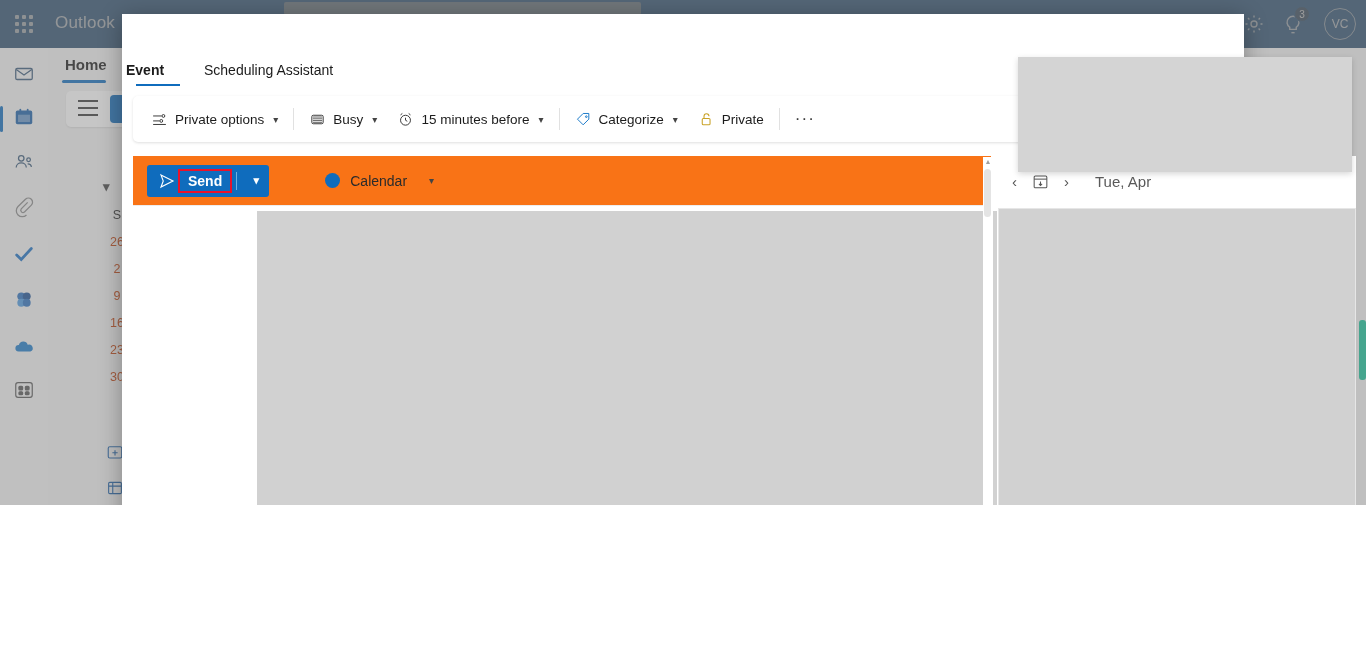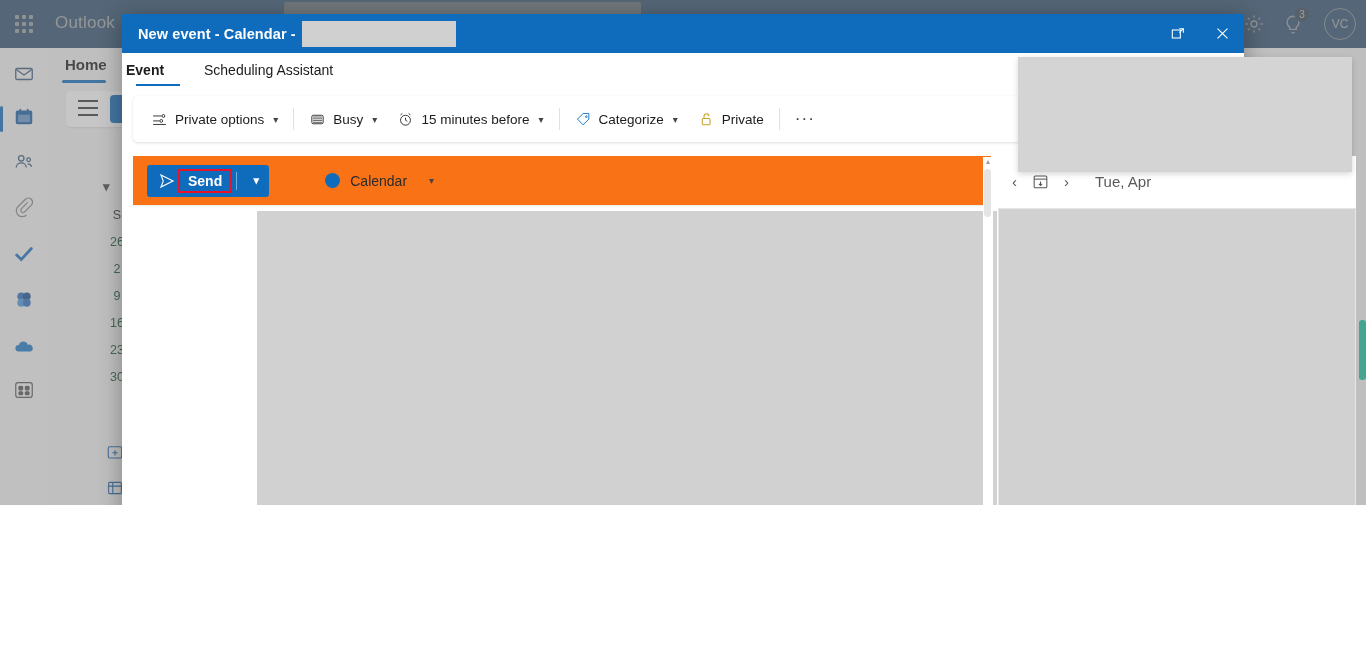--- a/index.html
+++ b/index.html
@@ -65,21 +65,21 @@
     border-radius:5px; box-shadow:0 1px 2px rgba(0,0,0,.1);
   }
   .hamburger { position:absolute; left:30px; top:52px; width:20px; height:18px; }
   .hamburger i{display:block;height:2px;background:#3a3a3a;margin-bottom:5px;}
   .cal-btn { position:absolute; left:62px; top:47px; width:44px; height:28px; background:#0f6cbd; border-radius:4px; }
 
   .minical { position:absolute; left:55px; top:130px; width:160px; color:#2b2b2b; }
   .mc-head { display:flex; align-items:center; gap:14px; font-size:14px; font-weight:700; }
   .mc-chev { color:#444; font-size:13px; }
   .mc-row { display:flex; margin-top:12px; }
-  .mc-cell { width:28px; text-align:center; font-size:12.5px; color:#14532d; }
+  .mc-cell { width:28px; text-align:center; font-size:12.5px; color:#c2410c; }
   .mc-dow { font-size:12.5px; color:#2b2b2b; }
 
   .left-links { position:absolute; left:58px; top:395px; width:170px; }
   .ll-item { display:flex; align-items:center; gap:14px; margin-bottom:18px; color:#1a4d8f; font-size:14px; }
   .ll-ico { width:18px; height:18px; color:#1a5fa8; display:flex; align-items:center; justify-content:center;}
   .mycal-head { position:absolute; left:58px; top:483px; display:flex; align-items:center; gap:16px; font-size:14px; font-weight:700; color:#1e1e1e;}
   .cal-entry { position:absolute; left:60px; top:520px; display:flex; align-items:center; gap:16px; font-size:14px; color:#1e1e1e;}
   .cal-check { width:20px;height:20px;border-radius:50%; background:#1a5fa8; color:#fff; font-size:12px; display:flex;align-items:center;justify-content:center;}
   .show-link { position:absolute; left:96px; top:570px; font-size:14px; color:#1a4d8f; }
 
@@ -373,38 +373,20 @@
       <div class="rp-line" style="left:2px; top:408px; font-weight:700;">Project - ...</div>
       <div class="rp-scroll" style="top:160px; height:200px;"></div>
       <div class="rp-green" style="top:140px;"></div>
     </div>
 
     <div class="dimmer"></div>
   </div>
 
   <div class="dialog">
 
-    <div class="dlg-title">
-      <span class="dlg-title-text">New event - Calendar -</span>
-      <span class="dlg-title-redact"></span>
-      <div class="dlg-wincontrols">
-        <div class="wc-btn">
-          <svg viewBox="0 0 24 24" width="16" height="16" fill="none" stroke="#fff" stroke-width="1.6">
-              <rect x="3.5" y="6" width="12" height="12"></rect>
-              <path d="M14 4h6v6"></path>
-              <path d="M20 4l-6 6"></path>
-            </svg>
-        </div>
-        <div class="wc-btn">
-          <svg viewBox="0 0 24 24" width="17" height="17" fill="none" stroke="#fff" stroke-width="1.6">
-              <path d="M5 5l14 14M19 5L5 19"></path>
-            </svg>
-        </div>
-      </div>
-    </div>
 
     <div class="dlg-tabs">
       <div class="dlg-tab active" style="left:4px">Event</div>
       <div class="dlg-tab-underline" style="left:14px; width:44px;"></div>
       <div class="dlg-tab" style="left:82px">Scheduling Assistant</div>
     </div>
 
     <div class="dlg-toolbar">
       <div class="tb-item">
         <span class="tb-ico">

